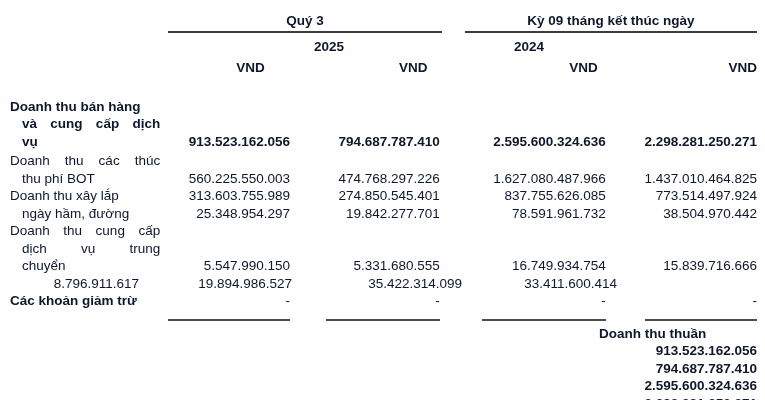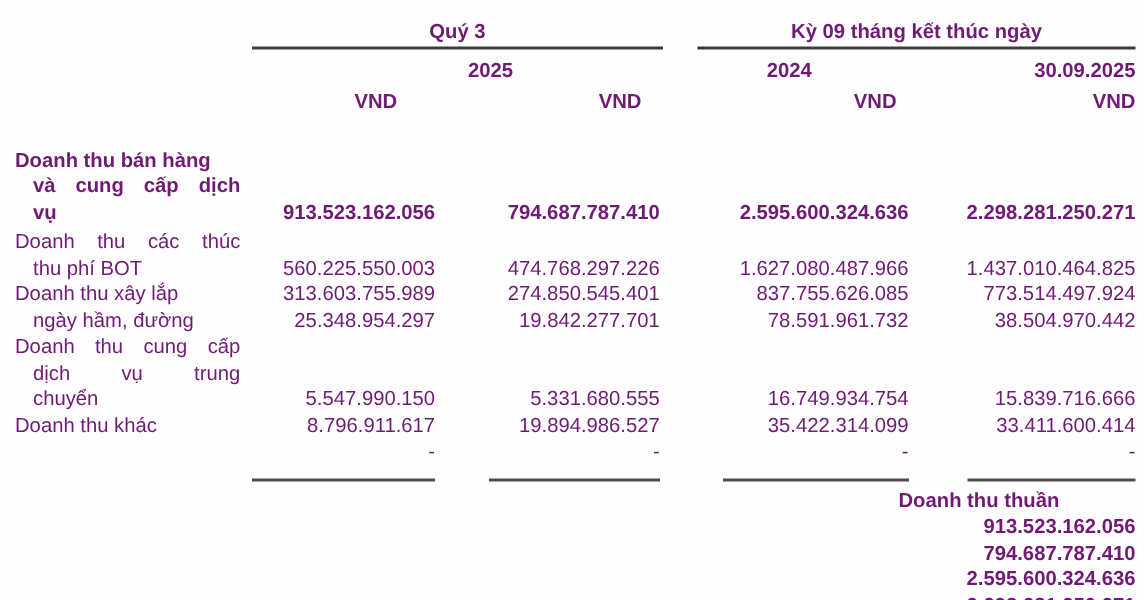--- a/index.html
+++ b/index.html
@@ -2,21 +2,21 @@
 <html><head>
 <meta charset="utf-8">
 <style>
   html,body{margin:0;padding:0;background:#ffffff;}
   .sheet{
     position:relative;
     width:765px;height:400px;
     box-sizing:border-box;
     padding:12px 8px 0 10px;
     background:#fefefe;
-    color:#701a75;
+    color:#0f172a;
     font:13.5px/17.5px "Liberation Sans", sans-serif;
     overflow:hidden;
   }
   .bold{font-weight:700;}
   
   .hrow1{display:flex;align-items:flex-end;}
   .hspacer{width:158px;}
   .hgroup{border-bottom:2px solid #3d3d3d;text-align:center;font-weight:700;padding-bottom:1px;}
   .hg1{width:274px;}
   .hgap{width:23px;}
@@ -58,21 +58,20 @@
     <div class="hgap"></div>
     <div class="hgroup hg2">
       <span>Kỳ 09 tháng kết thúc ngày</span>
     </div>
   </div>
 
   <div class="hrow bold">
     <div class="lbl"></div>
     <div class="c c1">2025</div>
     <div class="c c2">2024</div>
-    <div class="c c3">30.09.2025</div>
   </div>
 
   <div class="hrow bold">
     <div class="lbl"></div>
     <div class="c c1">VND</div>
     <div class="c c2">VND</div>
     <div class="c c3">VND</div>
     <div class="c c4">VND</div>
   </div>
 
@@ -127,31 +126,29 @@
         <div class="line ind jst">dịch vụ trung</div>
         <div class="line ind">chuyển</div>
       </div>
       <div class="c c1">5.547.990.150</div>
       <div class="c c2">5.331.680.555</div>
       <div class="c c3">16.749.934.754</div>
       <div class="c c4">15.839.716.666</div>
     </div>
 
     <div class="row">
-      <div class="lbl">
-        <div class="line">Doanh thu khác</div>
-      </div>
       <div class="c c1">8.796.911.617</div>
       <div class="c c2">19.894.986.527</div>
       <div class="c c3">35.422.314.099</div>
       <div class="c c4">33.411.600.414</div>
     </div>
 
     <div class="row">
       <div class="lbl bold">
+        <div class="line">Các khoản giảm trừ</div>
       </div>
       <div class="c c1">-</div>
       <div class="c c2">-</div>
       <div class="c c3">-</div>
       <div class="c c4">-</div>
     </div>
 
     <div class="rules">
       <div class="lbl"></div>
       <div class="c c1">

